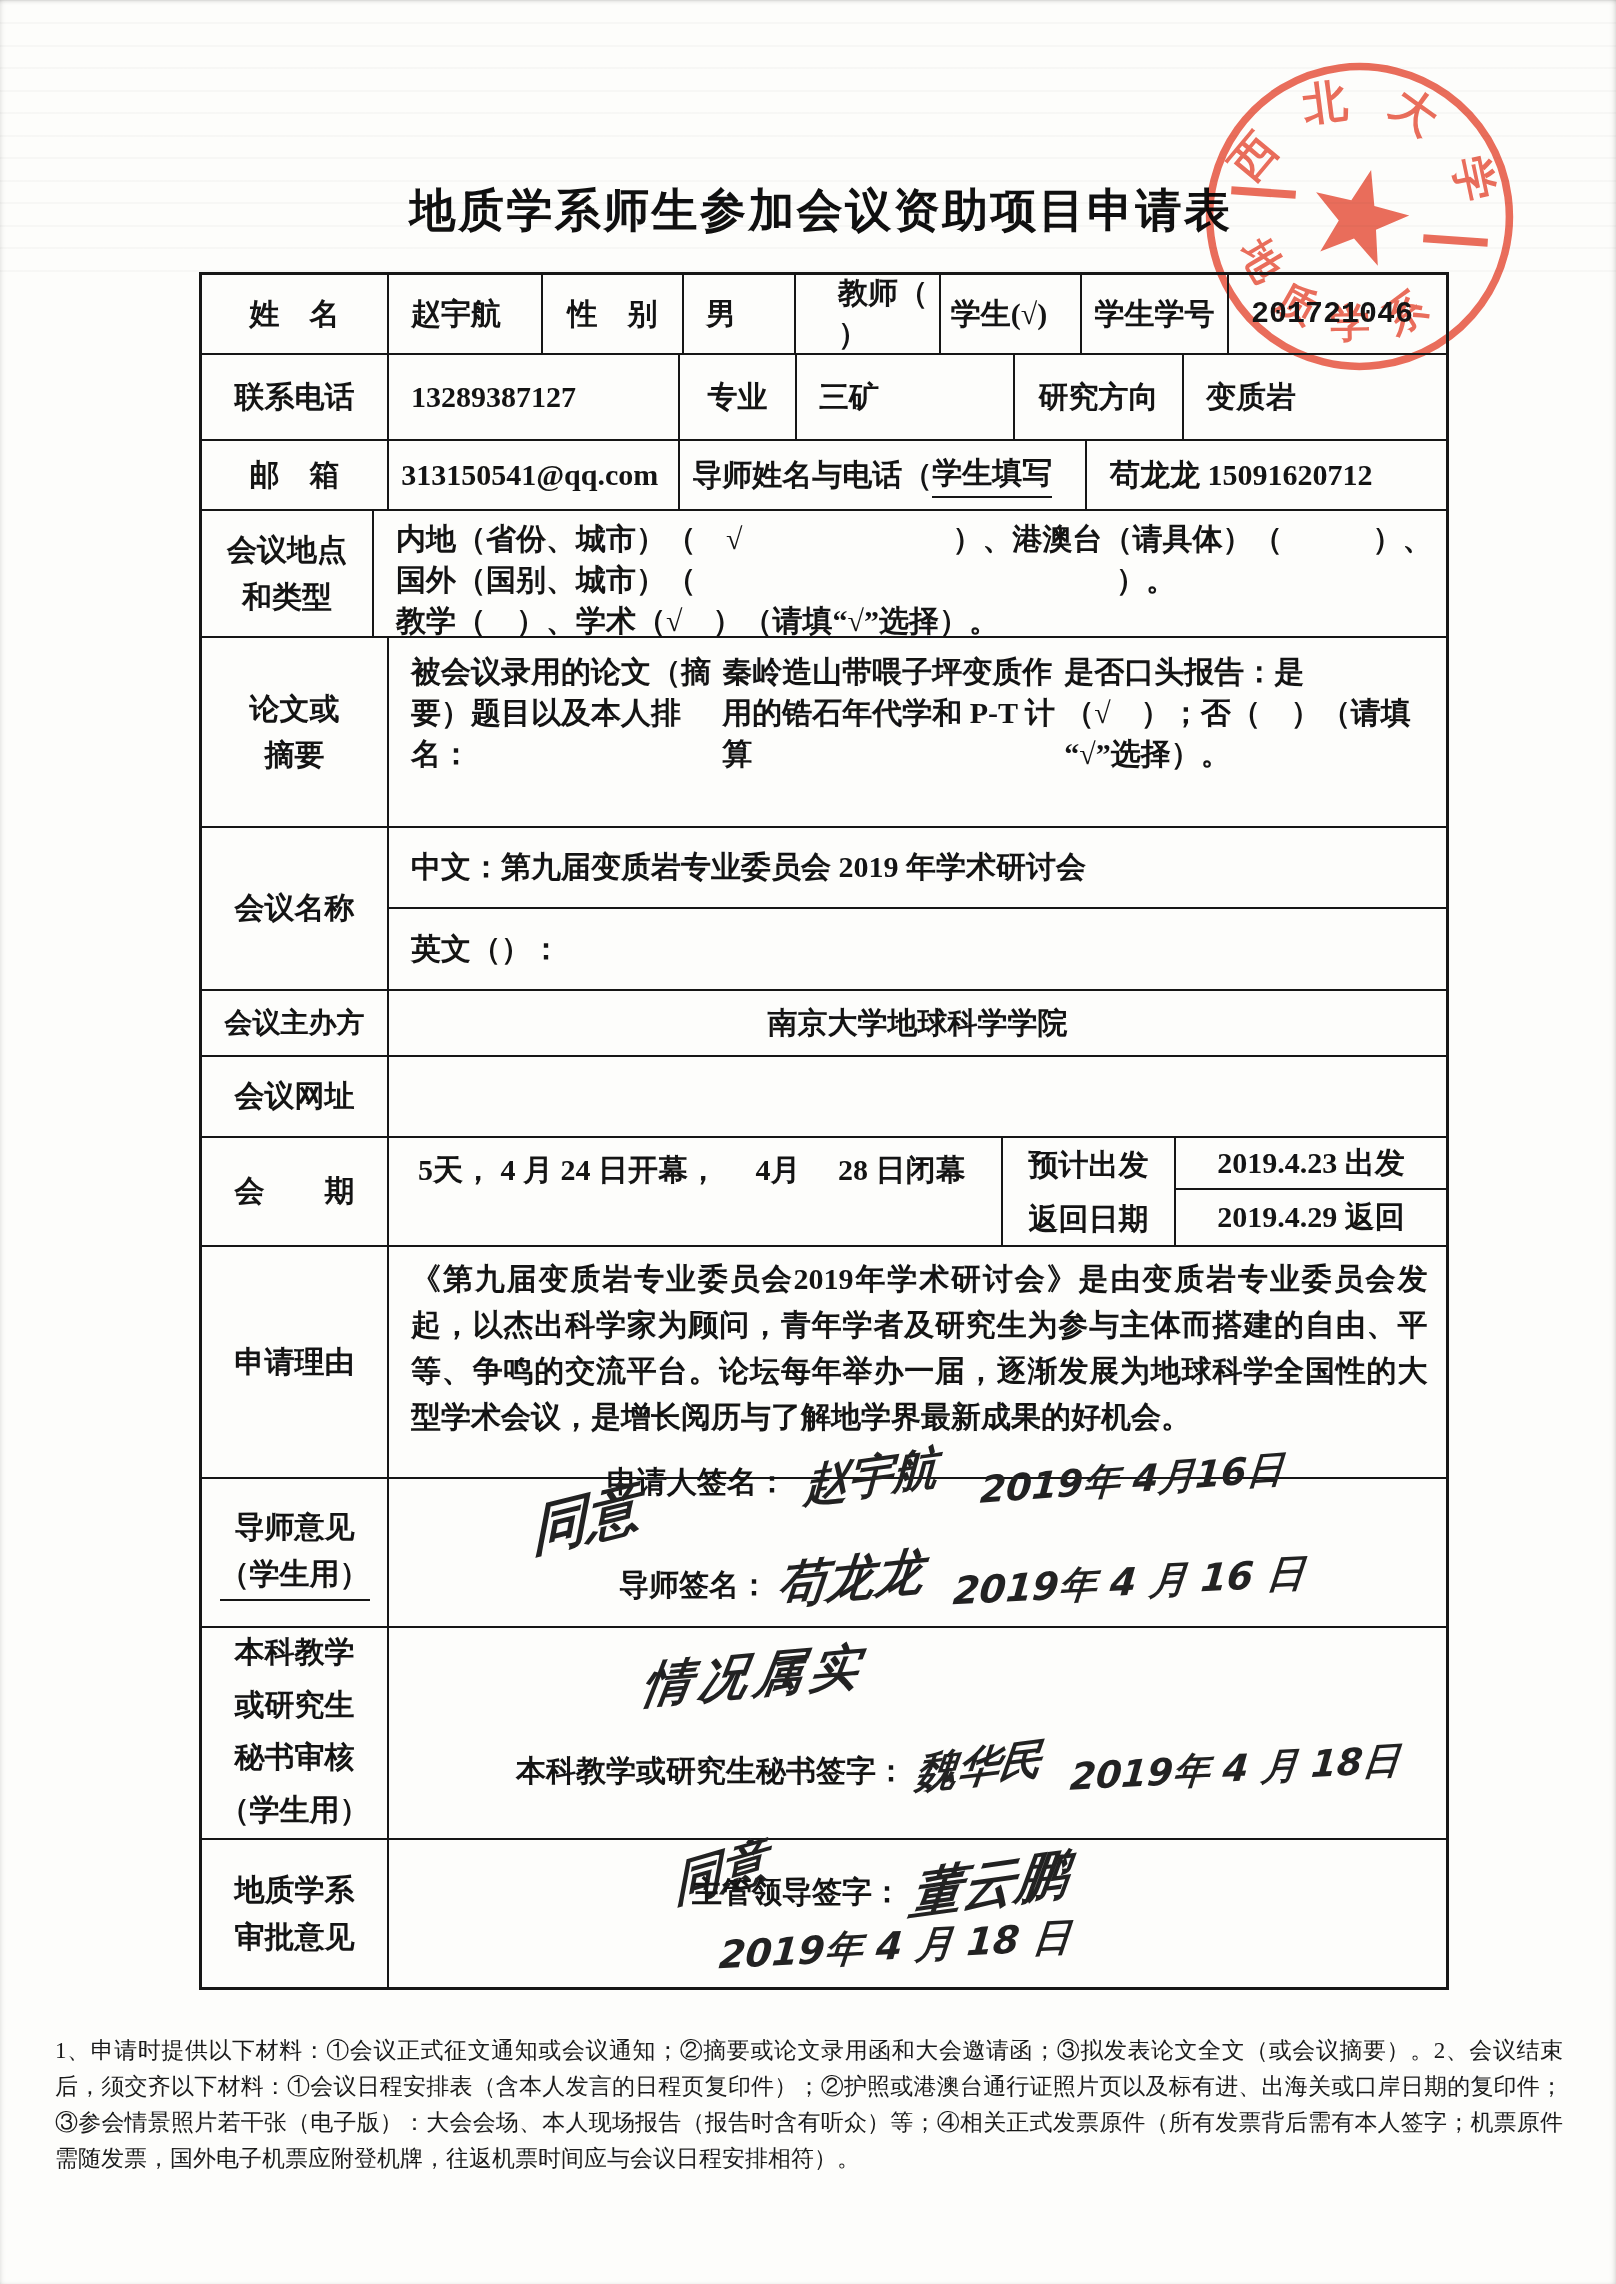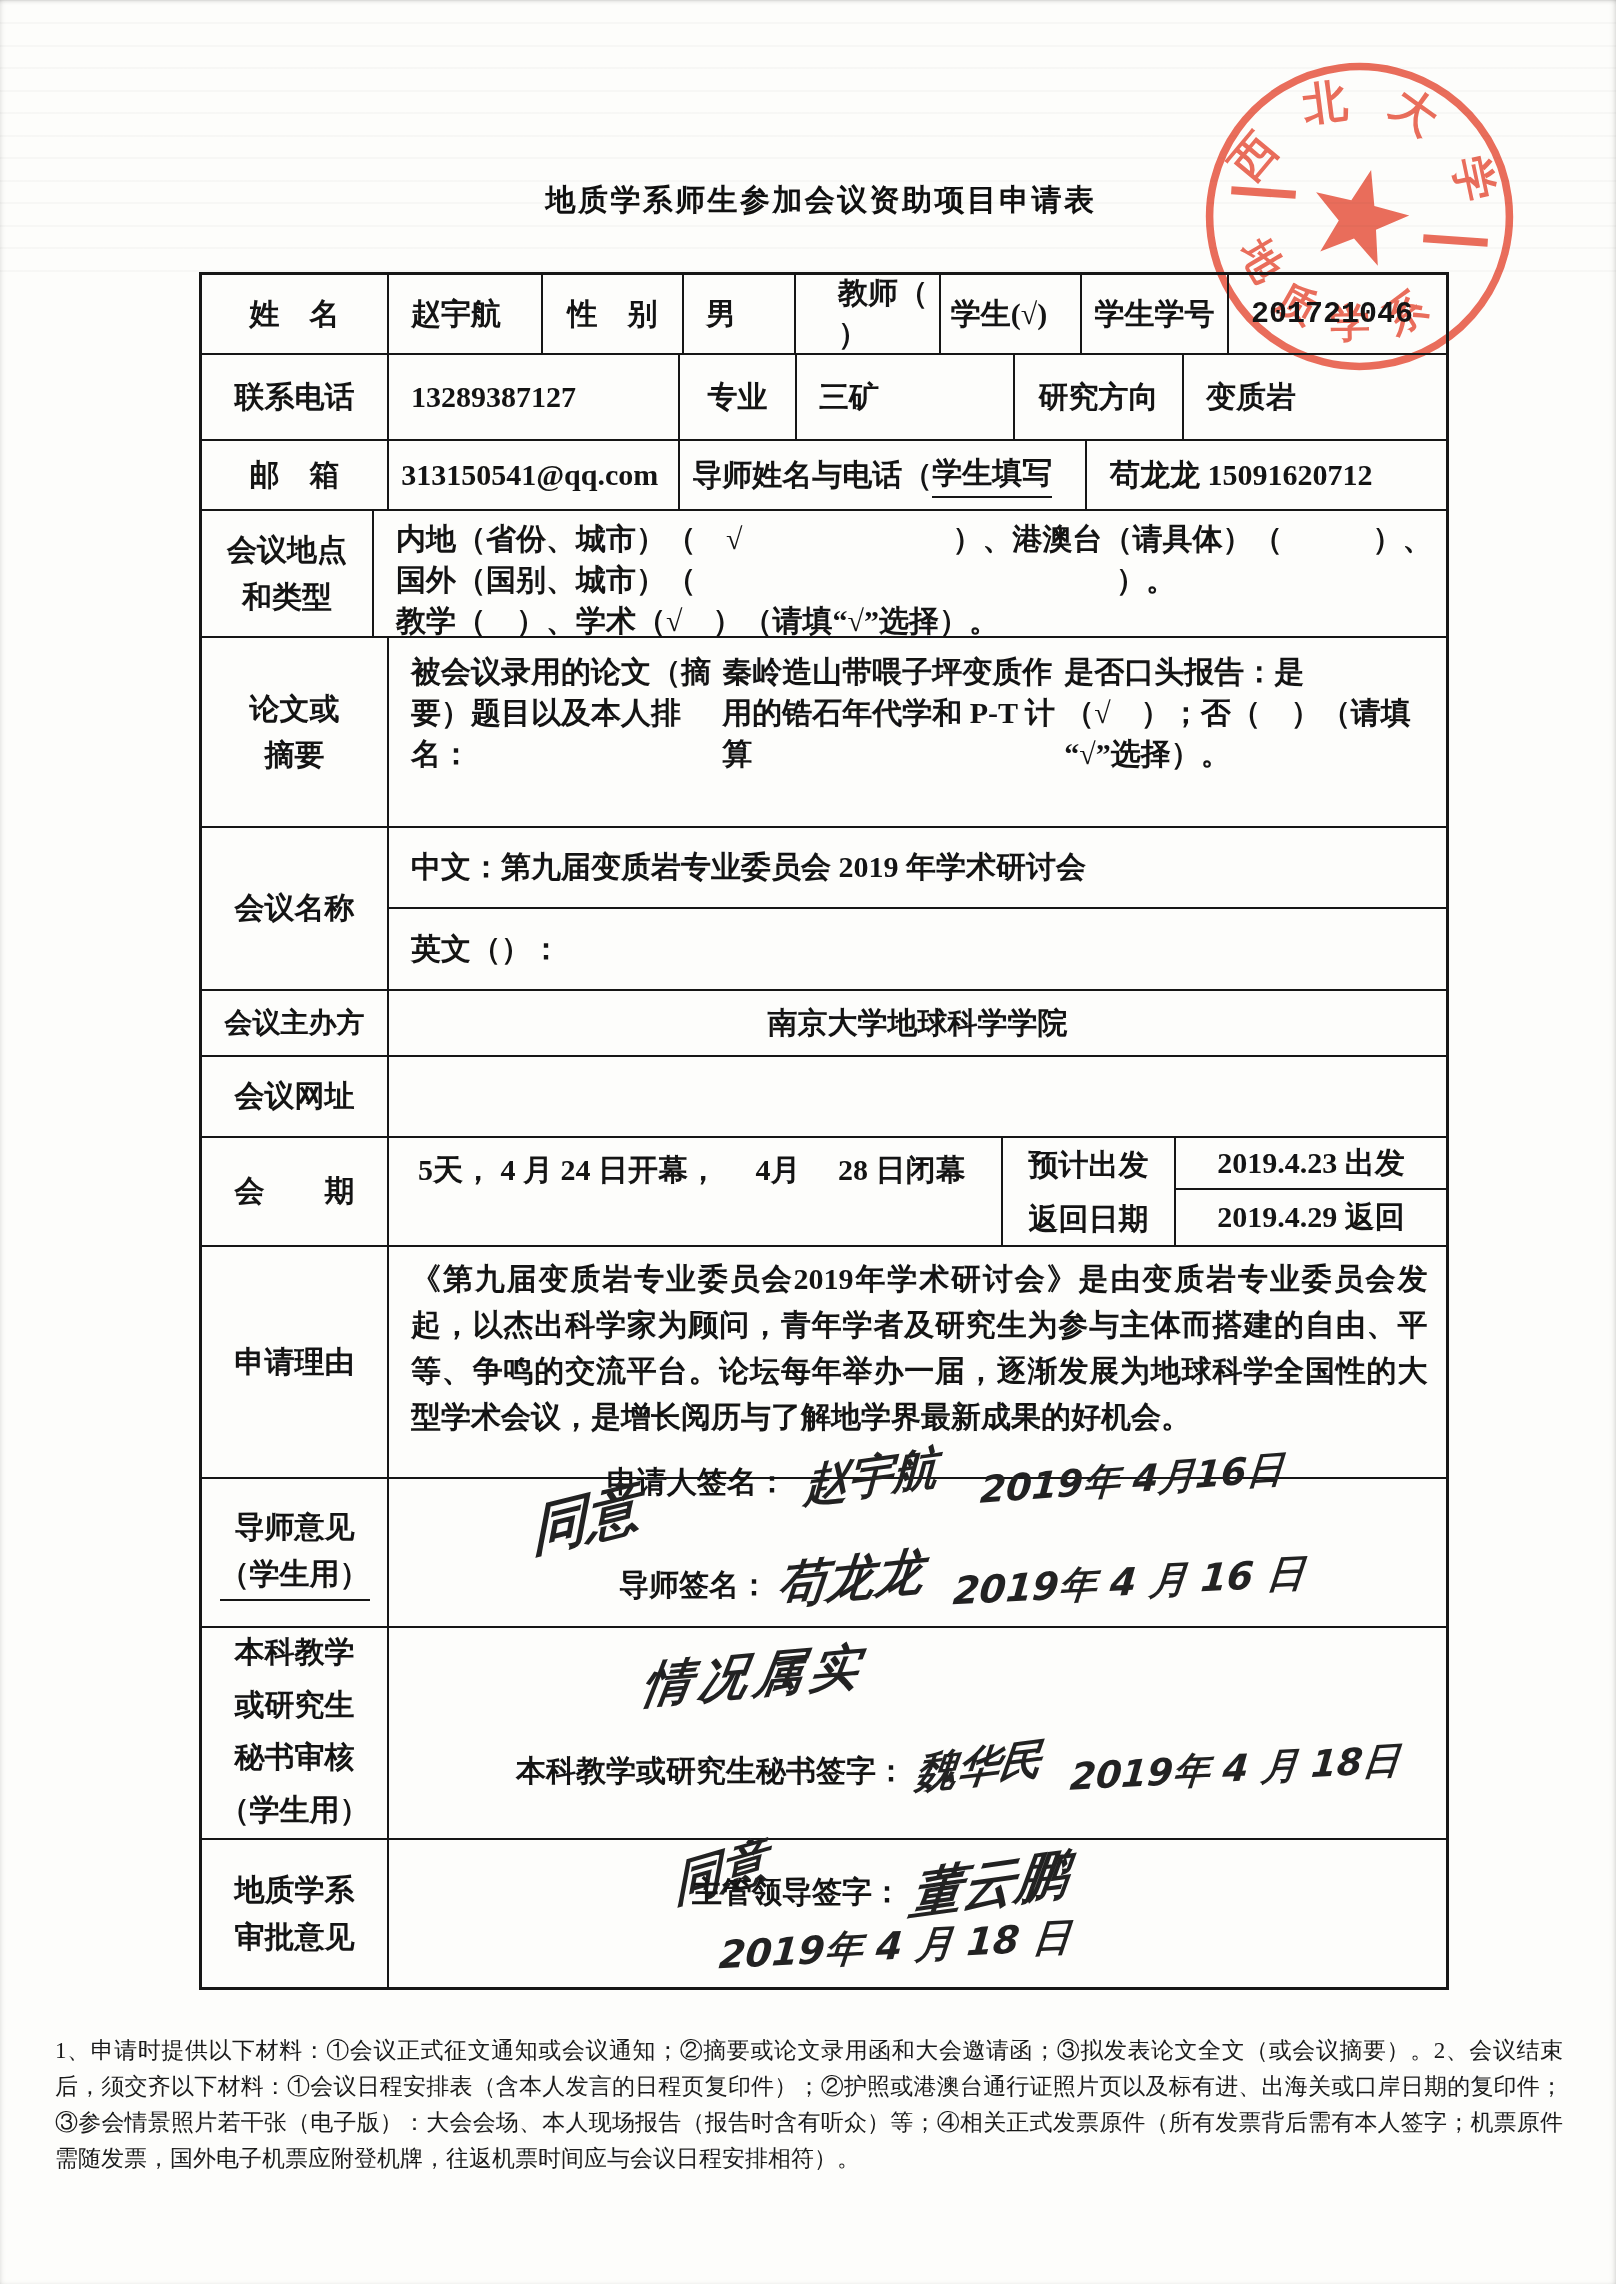--- a/index.html
+++ b/index.html
@@ -15,21 +15,21 @@
   
   .page::before{
     content:"";position:absolute;left:0;top:0;width:100%;height:274px;
     background:repeating-linear-gradient(180deg, rgba(0,0,0,0.025) 0 1.5px, transparent 1.5px 22.5px);
     pointer-events:none;
   }
   .title{
     position:absolute;top:180px;left:199px;width:1244px;
     text-align:center;
     font-family:"Liberation Sans","DejaVu Sans",sans-serif;
-    font-size:30px;font-weight:bold;letter-spacing:2.4px;color:#101010;
+    font-size:46px;font-weight:bold;letter-spacing:2.4px;color:#101010;
   }
   
   .form-table{
     position:absolute;left:199px;top:272px;width:1244px;
     border:3.4px solid #161616;
     box-sizing:content-box;
     font-size:30px;font-weight:600;
   }
   .row{display:flex;border-bottom:2.4px solid #161616;}
   .row:last-child{border-bottom:none;}

